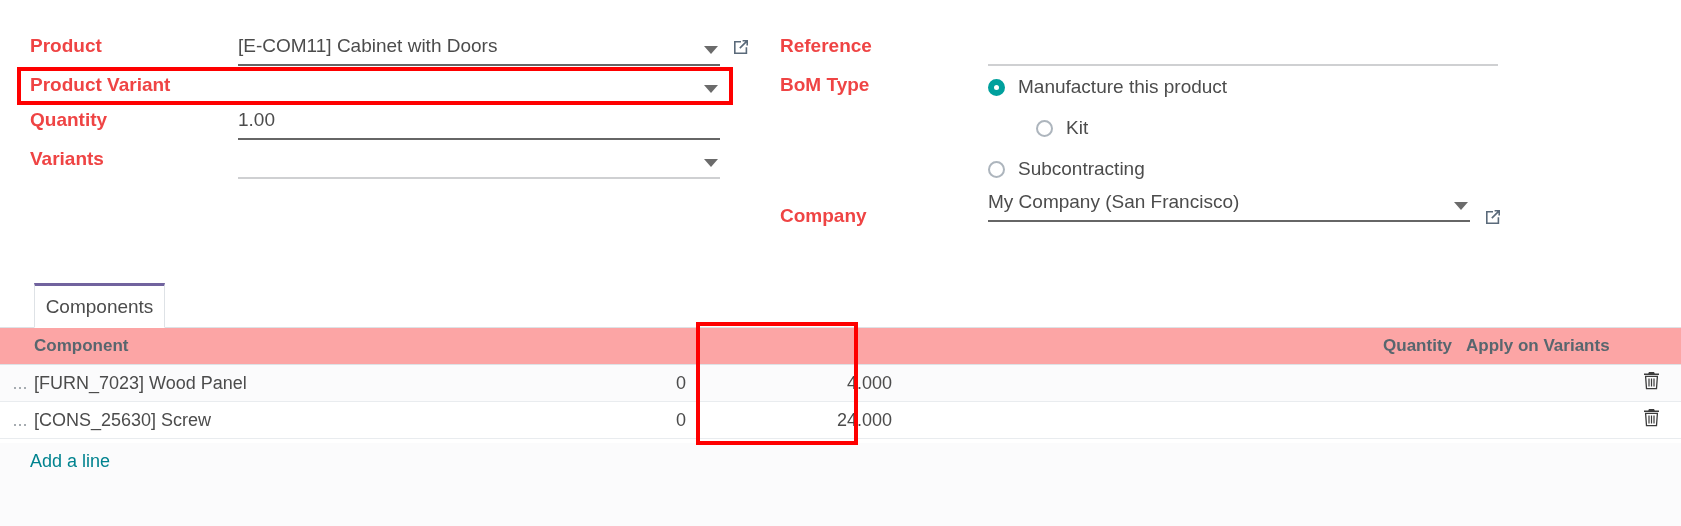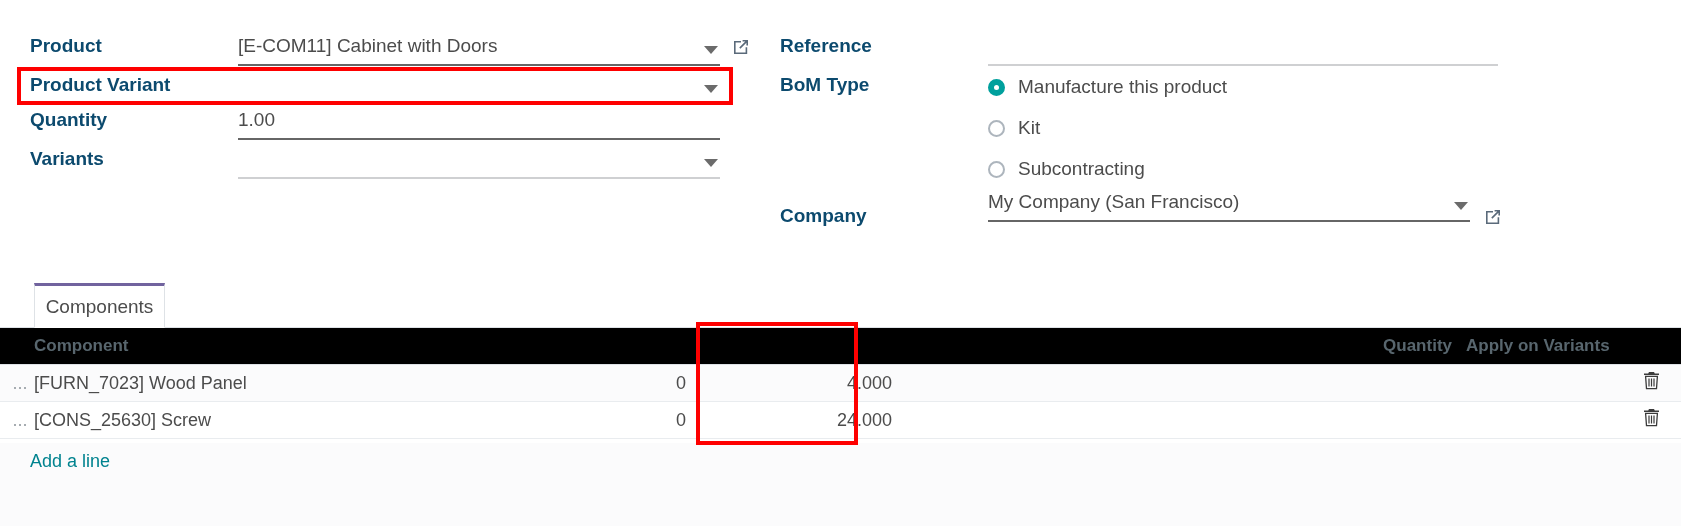--- a/index.html
+++ b/index.html
@@ -14,21 +14,21 @@
   .page { position: relative; width: 1681px; height: 526px; background:#fff; }
 
   
   .form-area { position: relative; height: 270px; }
 
   .field-row { position: absolute; display: flex; align-items: flex-start; }
 
   .lbl {
     font-weight: bold;
     font-size: 19px;
-    color: #0c4a6e;
+    color: #ef4444;
     line-height: 20px;
     white-space: nowrap;
   }
   .val-wrap { position: relative; }
   .val-text {
     font-size: 19px;
     color: #4c4c4c;
     line-height: 20px;
     white-space: nowrap;
   }
@@ -82,21 +82,21 @@
   }
   .tab.inactive { color: #8a8a8a; border-bottom: 1px solid #dee2e6; }
   .tabs-underline {
     position: absolute; left: 0; top: 327px; width: 1681px;
     border-bottom: 1px solid #dee2e6;
   }
 
   
   .tbl { position: absolute; left: 0; top: 328px; width: 1681px; }
   .trow { display: flex; align-items: center; width: 1681px; height: 37px; }
-  .thead { height: 37px; background: #000000; border-bottom: 1px solid #dee2e6; }
+  .thead { height: 37px; background: #fca5a5; border-bottom: 1px solid #dee2e6; }
   .thead .c { font-weight: bold; font-size: 17px; color: #58666e; }
   .tline { border-bottom: 1px solid #e9ecef; }
   .tline.alt { background: #fbfbfc; }
   .c { font-size: 18px; color: #4c4c4c; white-space: nowrap; overflow: hidden; }
   .c-handle { width: 34px; text-align: center; color: #9aa0a6; font-size: 18px; padding-left:6px;}
   .c-name { width: 390px; text-align: left; }
   .c-zero { width: 270px; text-align: right; padding-right: 8px; }
   .c-qty  { width: 0; flex: 1 1 auto; text-align: right; padding-right: 6px; }
   .c-var  { width: 163px; text-align: left; padding-left: 8px; }
   .c-op   { width: 560px; text-align: center; }
@@ -172,21 +172,21 @@
     </div>
 
     <div class="field-row" style="left:780px; top:75px;">
       <div class="lbl">BoM Type</div>
     </div>
 
     <div class="radio-row" style="left:988px; top:76px;">
       <span class="radio on"></span>
       <span class="radio-label">Manufacture this product</span>
     </div>
-    <div class="radio-row" style="left:988px; top:117px;">
+    <div class="radio-row" style="left:1036px; top:117px;">
       <span class="radio"></span>
       <span class="radio-label">Kit</span>
     </div>
     <div class="radio-row" style="left:988px; top:158px;">
       <span class="radio"></span>
       <span class="radio-label">Subcontracting</span>
     </div>
 
     <div class="field-row" style="left:780px; top:206px;">
       <div class="lbl">Company</div>

